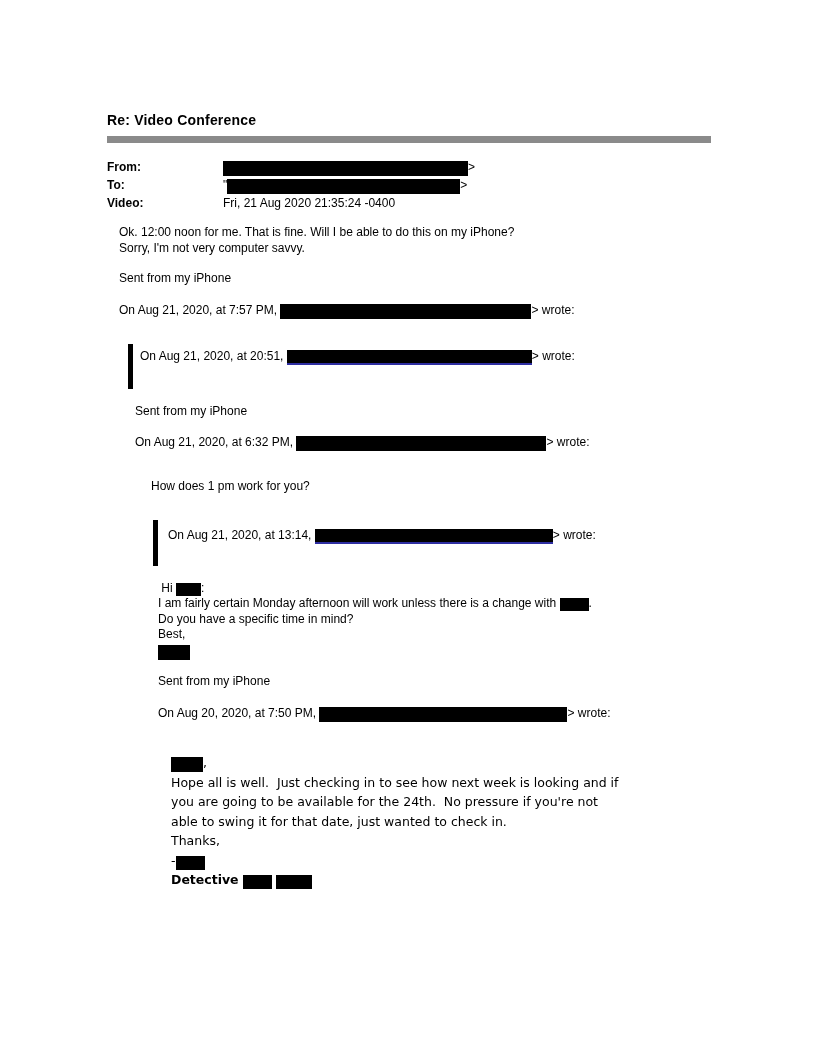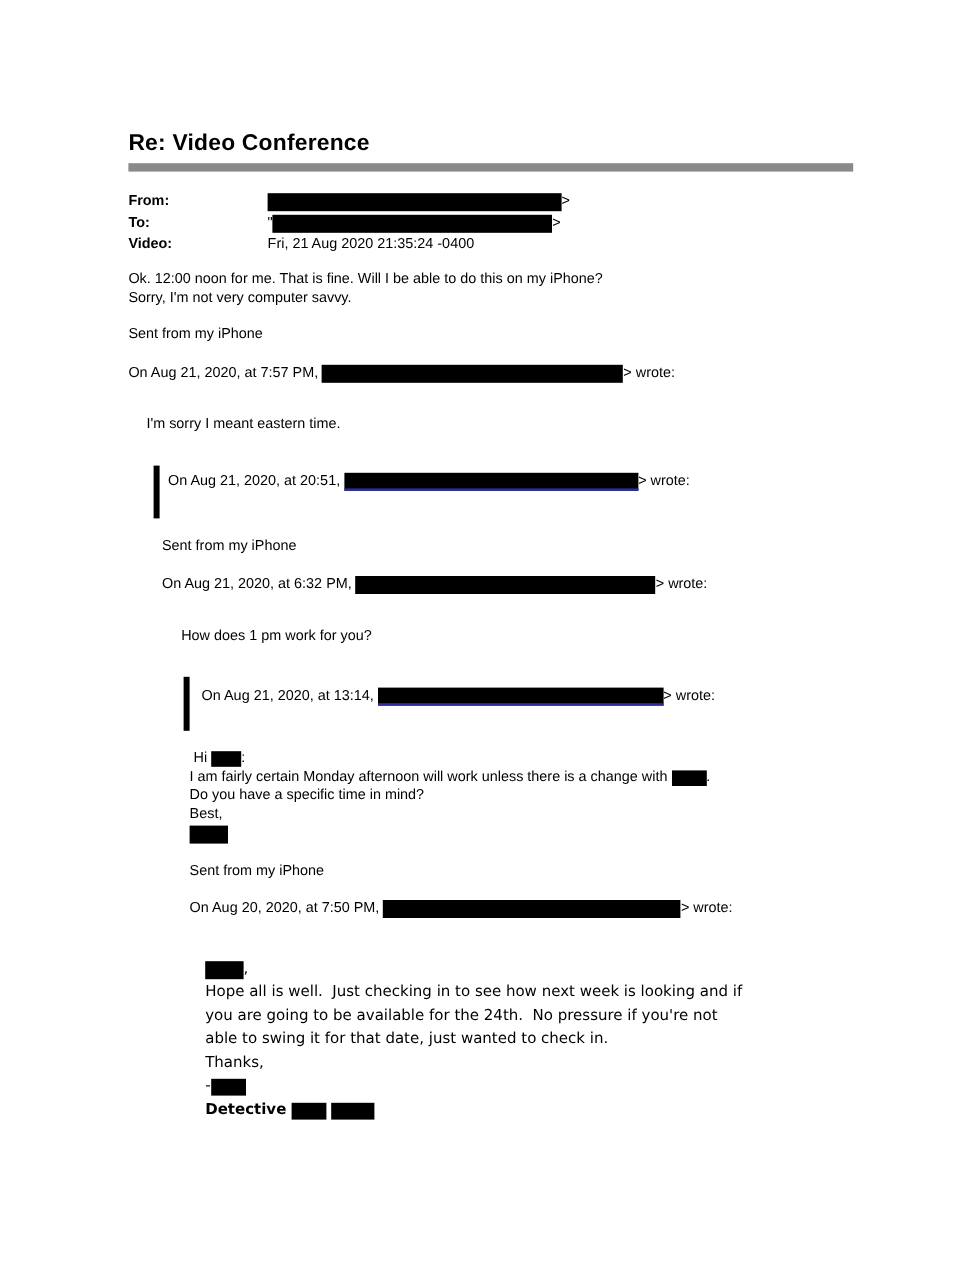--- a/index.html
+++ b/index.html
@@ -8,34 +8,34 @@
     width:816px; height:1056px;
     margin:0 auto;
     background:#ffffff;
     font-family:"Liberation Sans", sans-serif;
     font-size:12px; line-height:15.5px; color:#000;
     overflow:hidden;
   }
   .content { position:absolute; left:107px; top:109px; width:604px; }
   .t { white-space:pre-wrap; }
   h1.subject {
-    margin:0; font-size:19px; line-height:22px; font-weight:bold;
+    margin:0; font-size:14px; line-height:22px; font-weight:bold;
     letter-spacing:0.2px;
   }
   .rule { height:7px; background:#8a8a8a; margin-top:5px; }
   .meta { margin-top:15px; }
   .meta-row { display:flex; line-height:18px; }
   .meta-label { width:116px; font-weight:bold; flex:none; }
   .redact {
     display:inline-block; background:#000; height:15px;
     vertical-align:text-bottom; position:relative; top:2px;
   }
   .redact.sm { height:13px; top:1px; }
   .redact.peek { height:13px; border-bottom:2px solid #2e2ea2; }
-  .line { margin:0; }
+  .line { margin:12px; }
   .qh { border-left:5px solid #000000; }
   .bottom-msg {
     font-family:"DejaVu Sans", sans-serif;
     font-size:12.5px; line-height:19.5px;
   }
   .bottom-msg .redact { height:15px; top:2px; }
   .bold { font-weight:bold; }
 </style>
 </head>
 <body>
@@ -61,21 +61,20 @@
       </div>
     </div>
 
     <div class="line" style="margin-top:13px">
       <div class="t">Ok. 12:00 noon for me. That is fine. Will I be able to do this on my iPhone?</div>
       <div class="t">Sorry, I'm not very computer savvy.</div>
     </div>
     <div class="line t" style="margin-top:15px">Sent from my iPhone</div>
     <div class="line" style="margin-top:15px"><span class="t">On Aug 21, 2020, at 7:57 PM, </span><span class="redact" style="width:251px"></span><span class="t">&gt; wrote:</span></div>
 
-    <div class="line t" style="margin:28px 0 0 15px">I'm sorry I meant eastern time.</div>
     <div class="qh" style="margin:26px 0 0 21px; padding:4px 0 24px 7px;"><span class="t">On Aug 21, 2020, at 20:51, </span><span class="redact peek" style="width:245px"></span><span class="t">&gt; wrote:</span></div>
 
     <div class="line t" style="margin:15px 0 0 28px">Sent from my iPhone</div>
     <div class="line" style="margin:15px 0 0 28px"><span class="t">On Aug 21, 2020, at 6:32 PM, </span><span class="redact" style="width:250px"></span><span class="t">&gt; wrote:</span></div>
 
     <div class="line t" style="margin:28px 0 0 44px">How does 1 pm work for you?</div>
     <div class="qh" style="margin:26px 0 0 46px; padding:7px 0 22px 10px;"><span class="t">On Aug 21, 2020, at 13:14, </span><span class="redact peek" style="width:238px"></span><span class="t">&gt; wrote:</span></div>
 
     <div class="line" style="margin:15px 0 0 51px">
       <div><span class="t"> Hi </span><span class="redact sm" style="width:25px"></span><span class="t">:</span></div>

